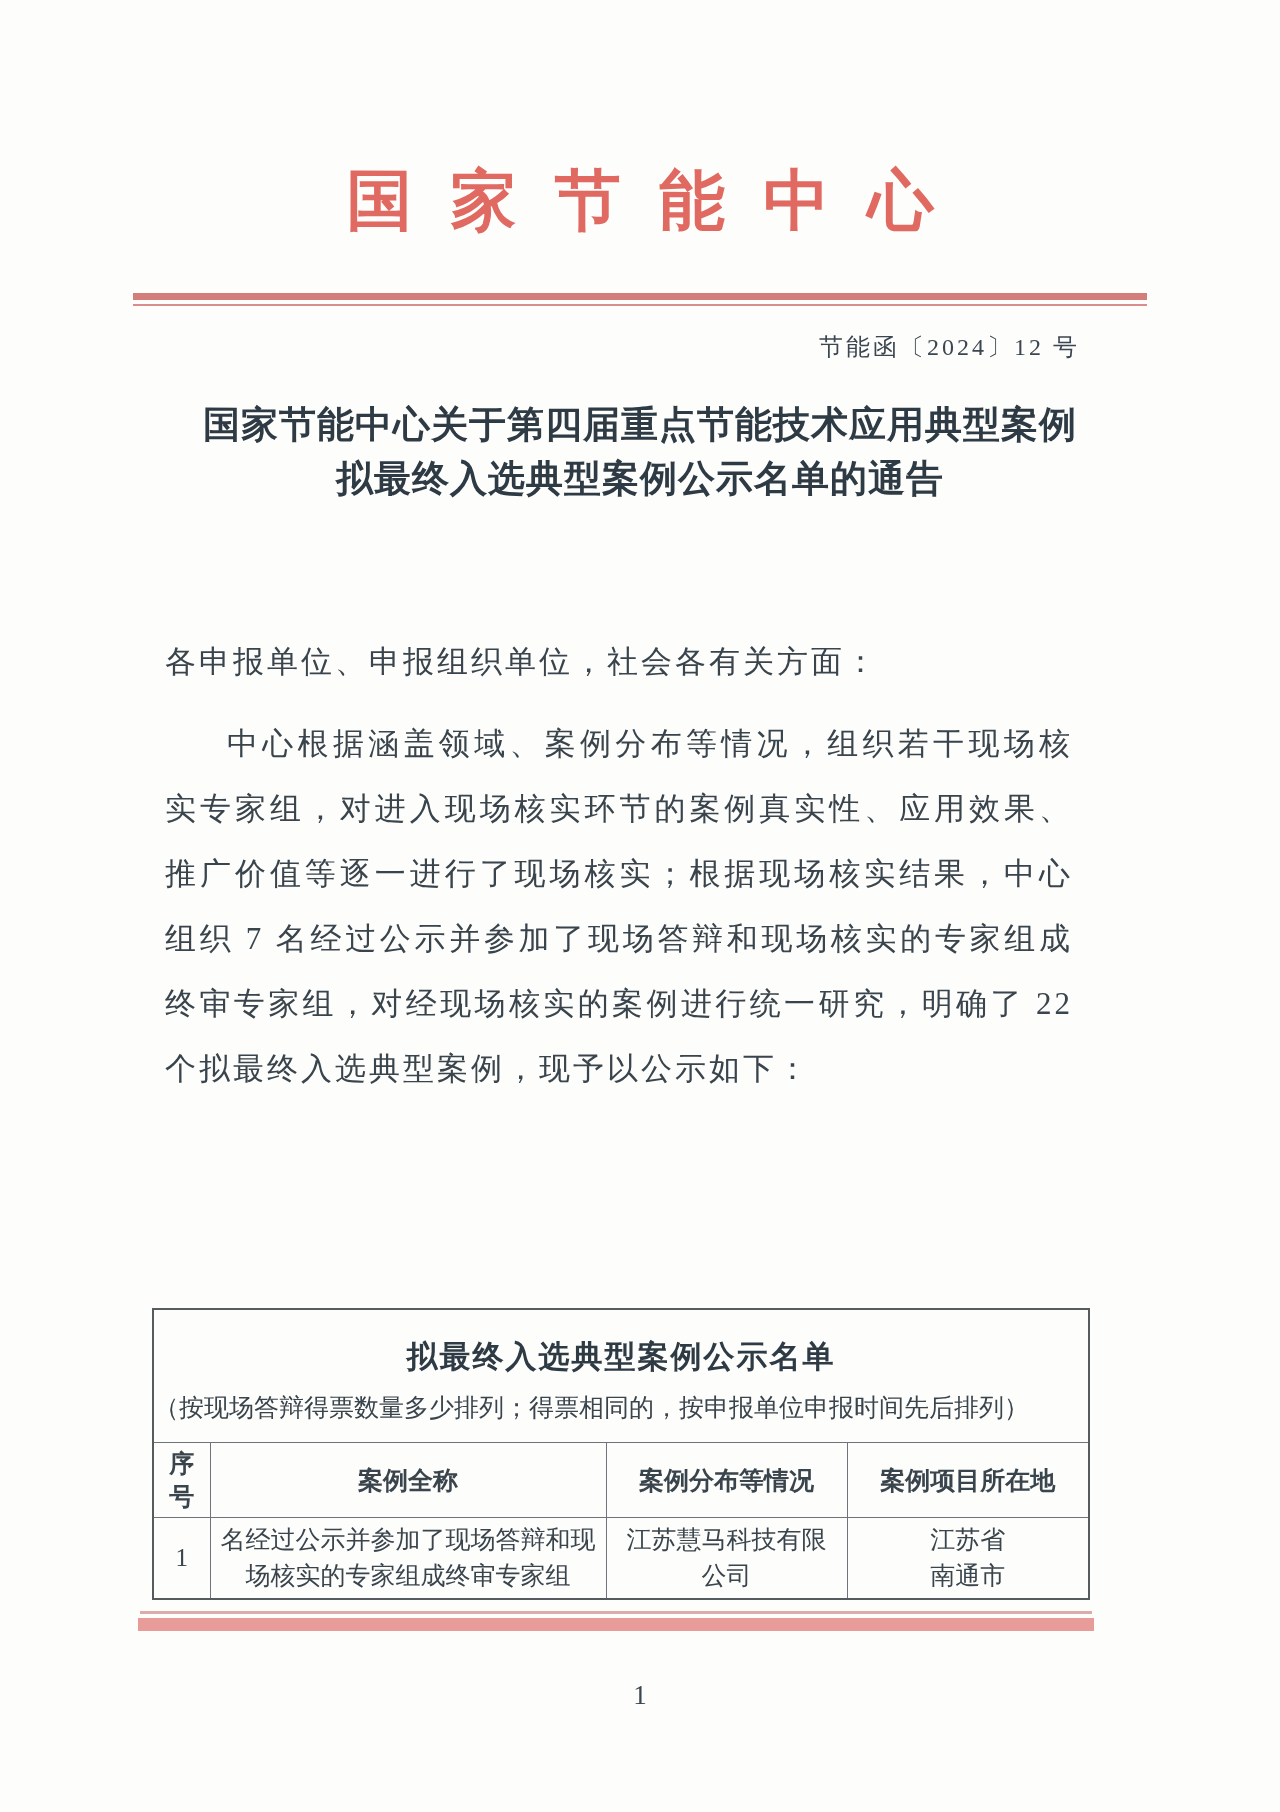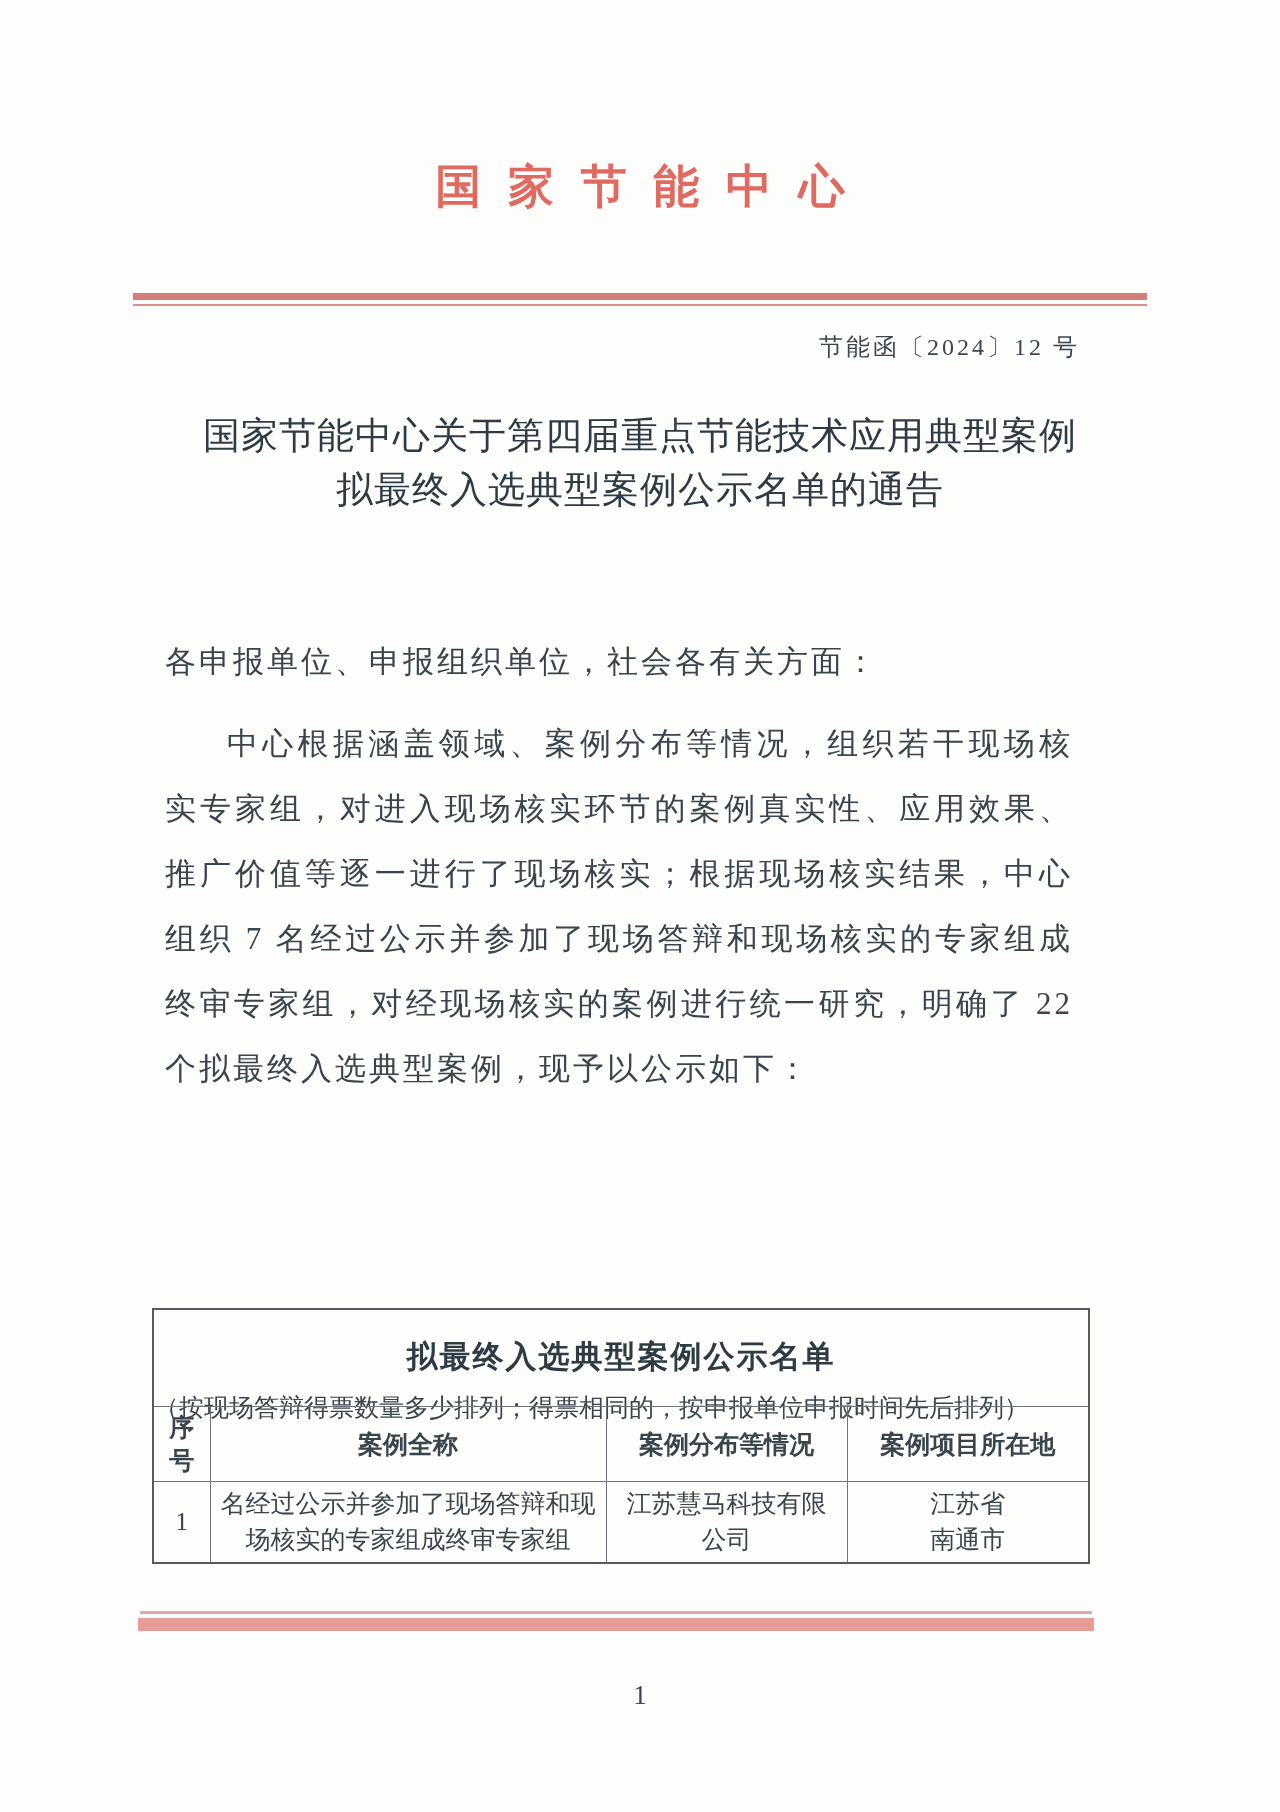--- a/index.html
+++ b/index.html
@@ -15,21 +15,21 @@
     overflow: hidden;
     color: #39444c;
   }
 
   
   .masthead {
     position: absolute;
     top: 156px; left: 0;
     width: 100%;
     text-align: center;
-    font-size: 46px;
+    font-size: 66px;
     font-weight: bold;
     color: #e06a61;
     letter-spacing: 0.58em;
     text-indent: 0.58em;
   }
   .rule-thick {
     position: absolute;
     top: 293px; left: 133px; right: 133px;
     height: 7px;
     background: #d47e7c;
@@ -46,25 +46,25 @@
     position: absolute;
     top: 331px; right: 200px;
     font-size: 24px;
     letter-spacing: 3px;
     color: #3c4650;
   }
 
   
   .doc-title {
     position: absolute;
-    top: 409px; left: 0;
+    top: 398px; left: 0;
     width: 100%;
     text-align: center;
     font-size: 37px;
-    font-weight: normal;
+    font-weight: bold;
     line-height: 54px;
     color: #2e3b45;
     letter-spacing: 1px;
   }
 
   
   .body-text {
     position: absolute;
     top: 612px; left: 148px;
     width: 942px;
@@ -74,21 +74,21 @@
     text-align: justify;
     color: #39444c;
   }
   .body-text p { margin: 17px; }
   .body-text p.indent { text-indent: 2em; }
 
   
   .table-box {
     position: absolute;
     top: 1308px; left: 152px;
-    width: 938px; height: 256px;
+    width: 938px; height: 292px;
     border: 2px solid #565b60;
     background: #fdfdfb;
   }
   .tb-title {
     margin-top: 26px;
     text-align: center;
     font-size: 31px;
     font-weight: bold;
     color: #2e3b45;
     letter-spacing: 2px;

